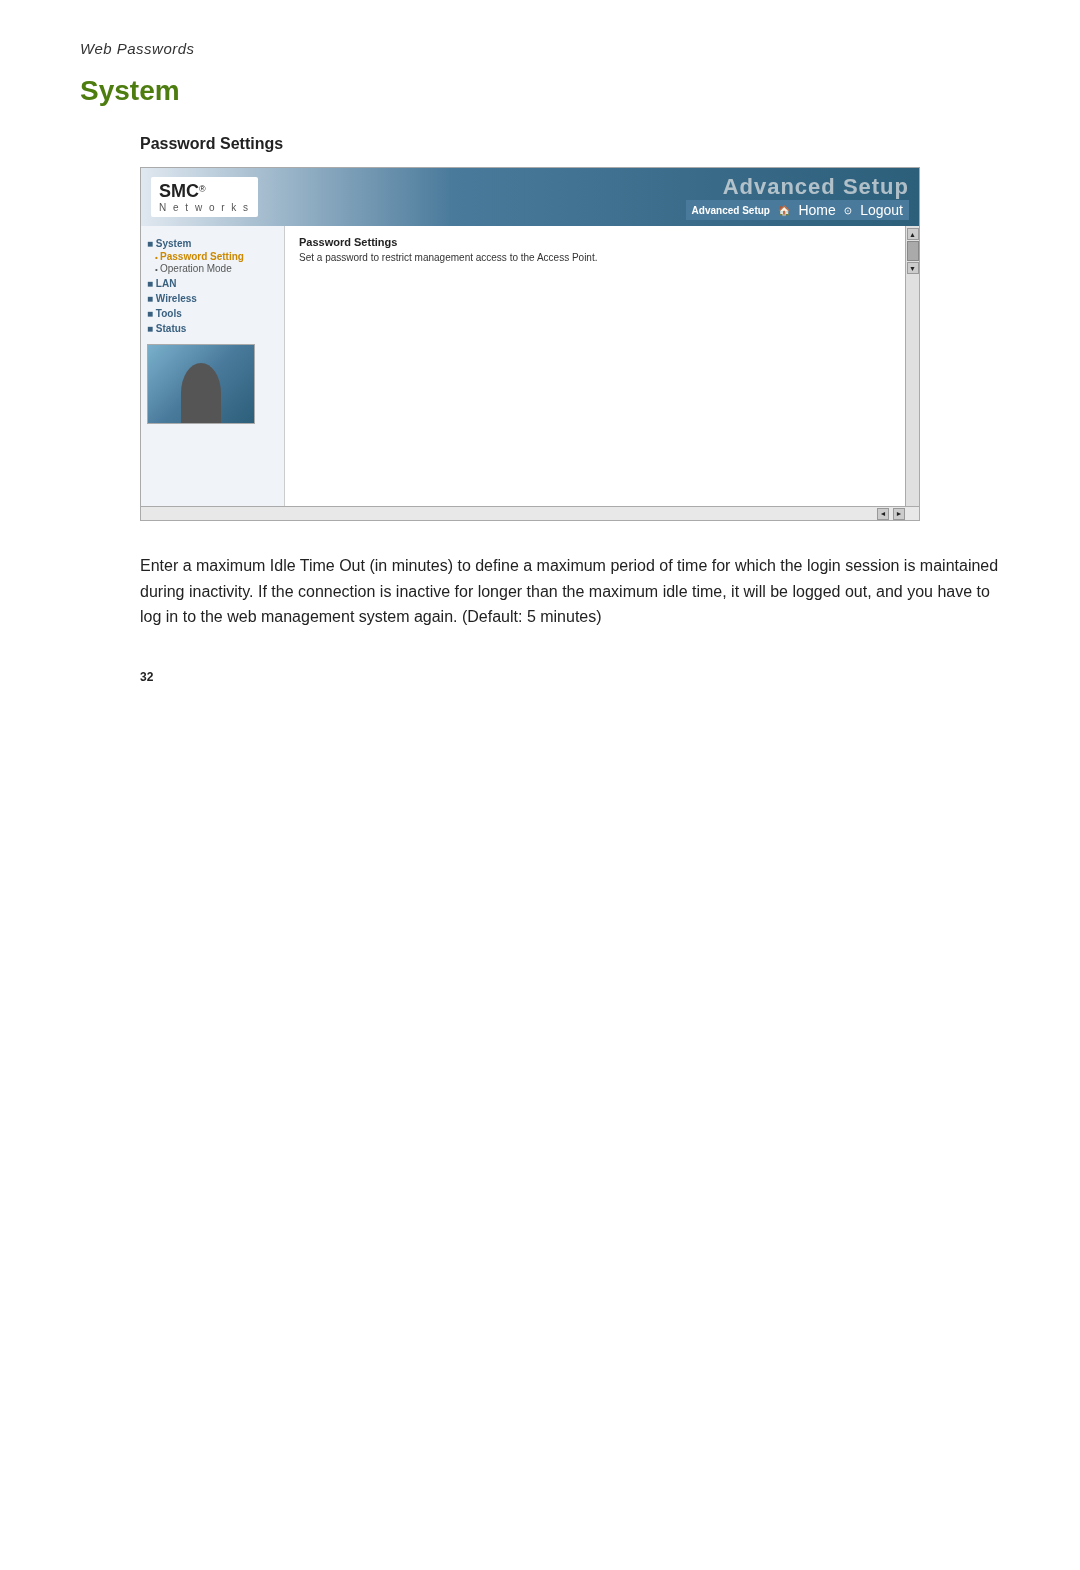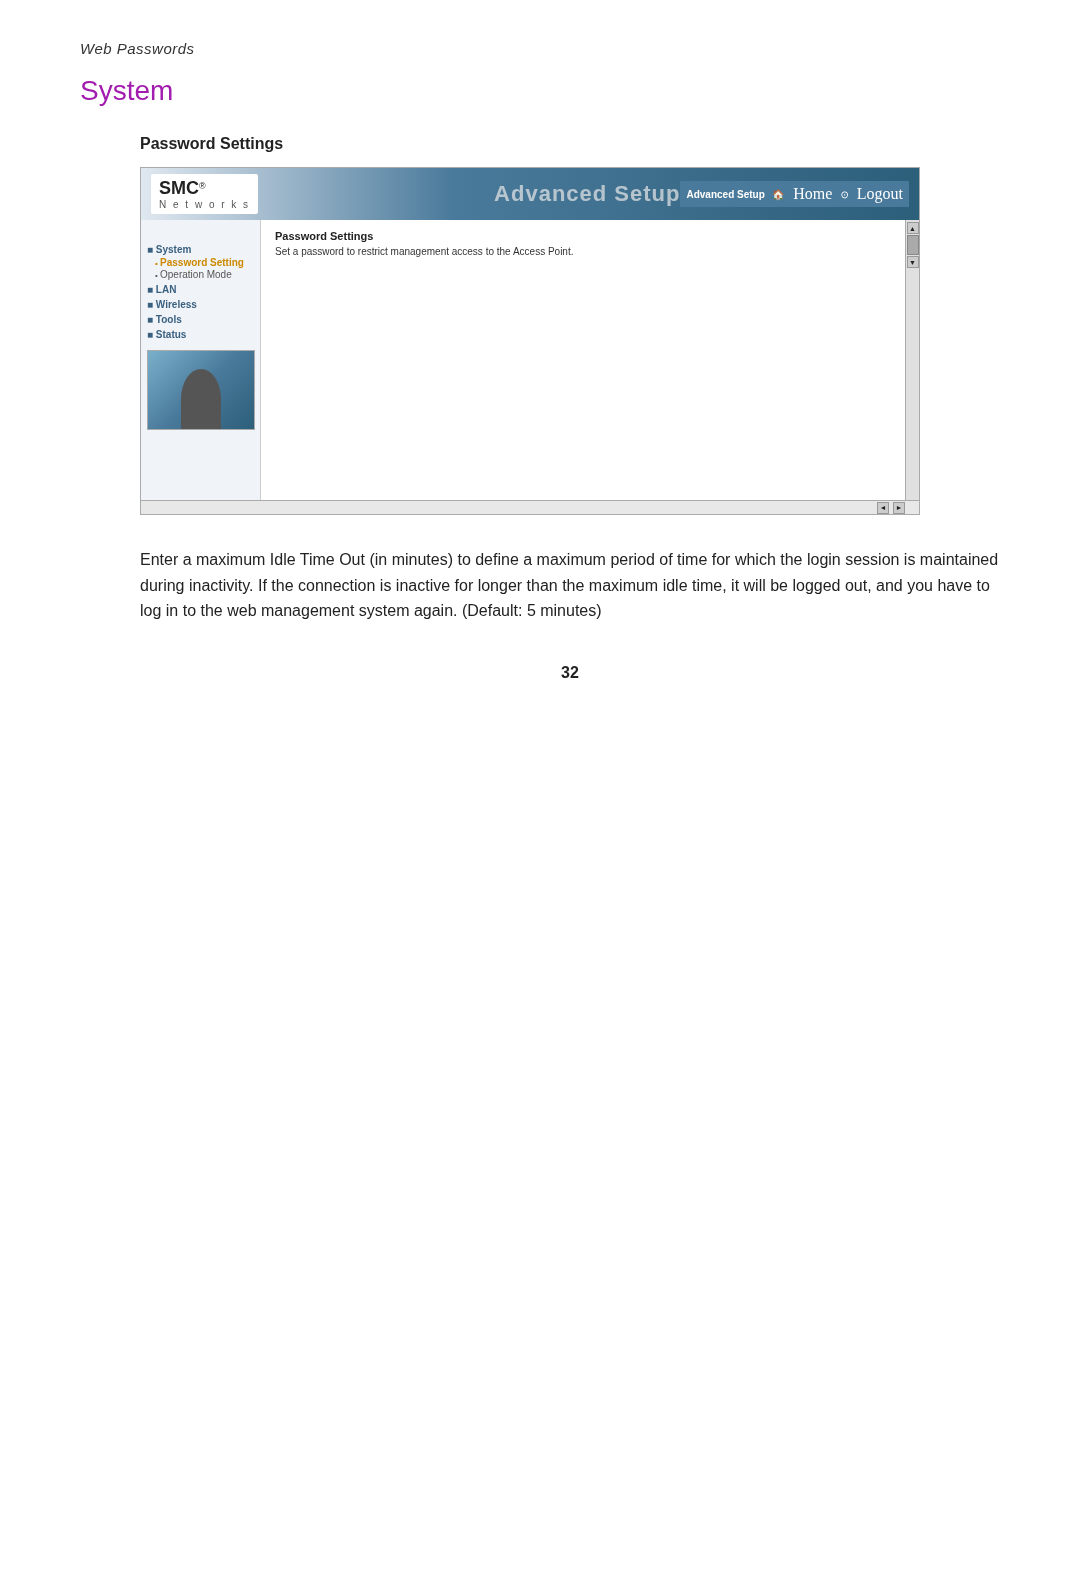--- a/index.html
+++ b/index.html
@@ -15,22 +15,22 @@
     .web-management-title {
       font-style: italic;
       font-size: 15px;
       color: #333;
       margin-bottom: 18px;
       letter-spacing: 0.5px;
     }
 
     .page-title {
       font-size: 28px;
-      font-weight: normal;
-      color: #a21caf;
+      font-weight: bold;
+      color: #4d7c0f;
       margin-bottom: 28px;
     }
 
     .section-heading {
       font-size: 16px;
       font-weight: bold;
       color: #222;
       margin-bottom: 14px;
       margin-left: 60px;
     }
@@ -74,20 +74,22 @@
     .smc-logo .networks-text {
       font-size: 10px;
       color: #555;
       letter-spacing: 2px;
       display: block;
       text-align: center;
     }
 
     .header-right {
       display: flex;
+      flex-direction: column;
+      align-items: flex-end;
       margin-left: 34px;
     }
     .advanced-setup-big {
       font-size: 22px;
       font-weight: bold;
       color: #e8e8e8;
       opacity: 0.7;
       letter-spacing: 1px;
     }
     .header-nav-bar {
@@ -99,36 +101,35 @@
       align-items: center;
       gap: 8px;
     }
     .header-nav-bar .page-label {
       font-weight: bold;
       color: #fff;
     }
     .header-nav-link {
       color: #fff;
       text-decoration: none;
-      font-size: 16px;
-      font-family: Liberation Serif, serif;
+      font-size: 14px;
     }
 
     
     .router-body {
       display: flex;
       min-height: 280px;
     }
 
     
     .router-sidebar {
-      width: 120px;
+      width: 144px;
       background: #f0f4f8;
       border-right: 1px solid #ccc;
-      padding: 24px 6px;
+      padding: 12px 6px;
       font-size: 10px;
     }
 
     .sidebar-section {
       margin-bottom: 4px;
     }
     .sidebar-section-title {
       color: #3a6080;
       font-weight: bold;
       font-size: 10px;
@@ -271,26 +272,25 @@
     }
 
     .desc-paragraph {
       font-size: 16px;
       line-height: 1.6;
       color: #222;
       margin-bottom: 18px;
     }
 
     .page-number {
-      font-size: 16px;
+      font-size: 12px;
       font-weight: bold;
       color: #222;
       margin-top: 40px;
       margin-left: 60px;
-      text-align: center;
     }
 
     .bottom-scrollbar {
       display: flex;
       align-items: center;
       justify-content: flex-end;
       background: #e8e8e8;
       height: 14px;
       border-top: 1px solid #aaa;
       padding-right: 14px;

